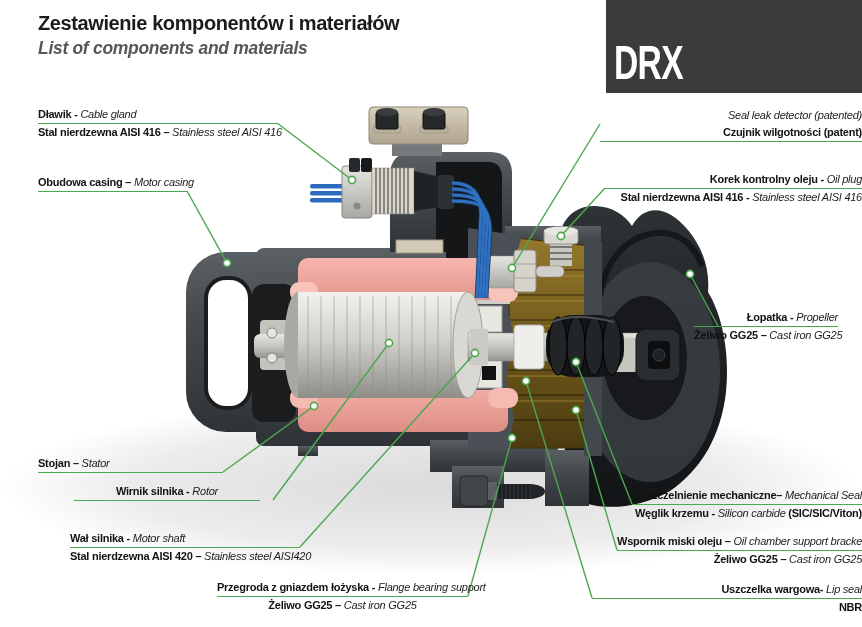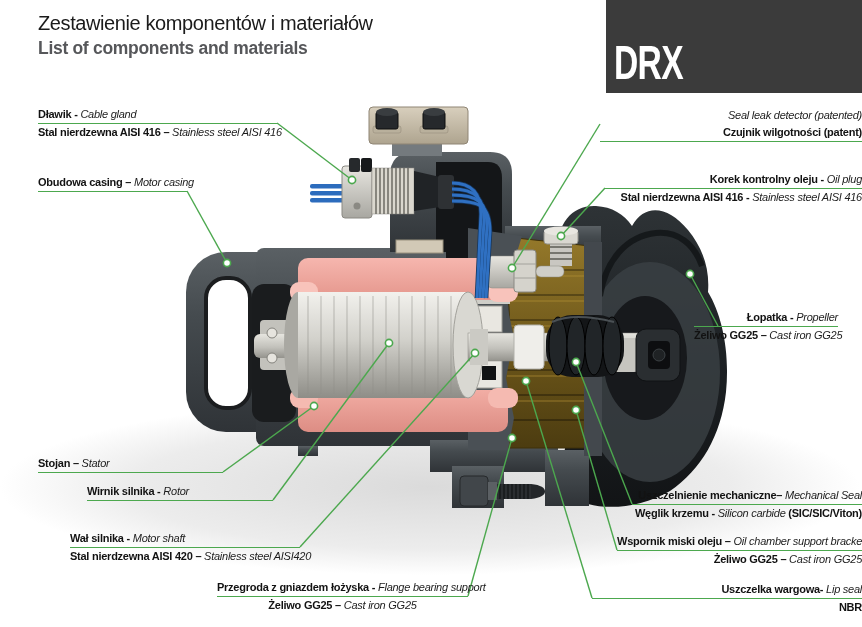--- a/index.html
+++ b/index.html
@@ -4,25 +4,25 @@
 <style>
   html,body{margin:0;padding:0;}
   body{
     width:862px;height:627px;position:relative;overflow:hidden;
     background:#ffffff;
     font-family:"Liberation Sans","DejaVu Sans",sans-serif;
   }
   
   #title-pl{
     position:absolute;left:38px;top:12px;margin:0;
-    font-size:20px;font-weight:400;color:#1b1b1b;letter-spacing:-0.4px;
+    font-size:20px;font-weight:700;color:#1b1b1b;letter-spacing:-0.4px;
   }
   #title-en{
     position:absolute;left:38px;top:38px;margin:0;
-    font-size:17.5px;font-weight:700;color:#56575a;letter-spacing:-0.3px;
+    font-size:17.5px;font-weight:700;font-style:italic;color:#56575a;letter-spacing:-0.3px;
   }
   #logo-box{
     position:absolute;left:606px;top:0;width:256px;height:93px;
     background:var(--logo-bg,#3b3b3b);
   }
   #logo-text{
     position:absolute;left:8px;bottom:6px;color:#fff;
     font-size:48px;font-weight:800;letter-spacing:-1px;
     transform:scaleX(.70);transform-origin:left bottom;line-height:1;
   }
@@ -286,21 +286,21 @@
     <div class="row r1"><span class="pl">Dławik - </span><span class="en">Cable gland</span></div>
     <div class="row r2"><span class="pl">Stal nierdzewna AISI 416 – </span><span class="en">Stainless steel AISI 416</span><span class="suf"></span></div>
   </div>
     <div class="lbl" style="left: 38px; top: 174px; width: 149px;">
     <div class="row r1"><span class="pl">Obudowa casing – </span><span class="en">Motor casing</span></div>
   </div>
     <div class="lbl" style="left: 38px; top: 455px; width: 185px;">
     <div class="row r1"><span class="pl">Stojan – </span><span class="en">Stator</span></div>
 
   </div>
-    <div class="lbl" style="left: 87px; top: 483px; width: 186px;">
+    <div class="lbl" style="left: 74px; top: 483px; width: 186px; text-align: center;">
     <div class="row r1"><span class="pl">Wirnik silnika - </span><span class="en">Rotor</span></div>
 
   </div>
     <div class="lbl" style="left: 70px; top: 530px; width: 230px;">
     <div class="row r1"><span class="pl">Wał silnika - </span><span class="en">Motor shaft</span></div>
     <div class="row r2"><span class="pl">Stal nierdzewna AISI 420 – </span><span class="en">Stainless steel AISI420</span><span class="suf"></span></div>
   </div>
     <div class="lbl center2" style="left: 217px; top: 579px; width: 251px;">
     <div class="row r1"><span class="pl">Przegroda z gniazdem łożyska - </span><span class="en">Flange bearing support</span></div>
     <div class="row r2"><span class="pl">Żeliwo GG25 – </span><span class="en">Cast iron GG25</span><span class="suf"></span></div>

